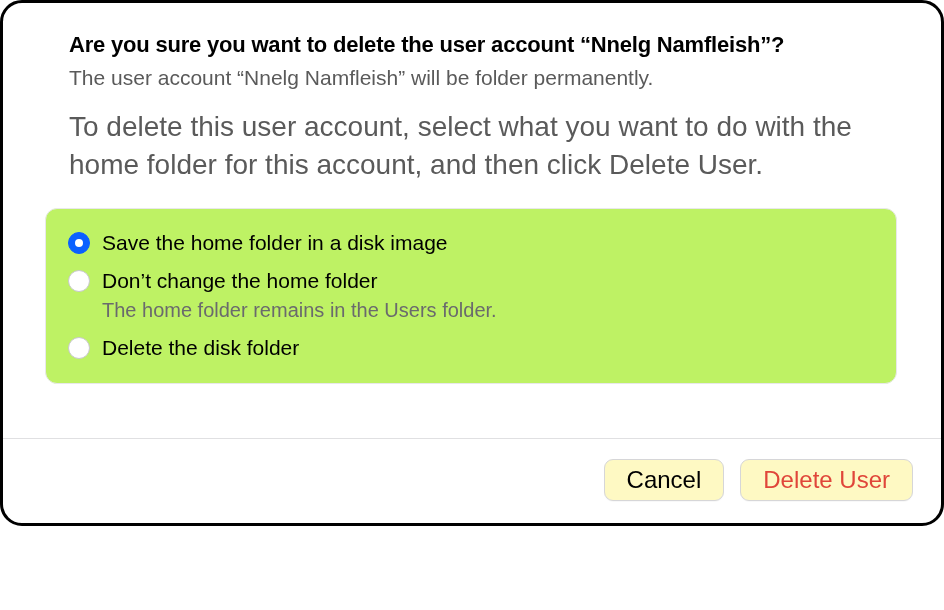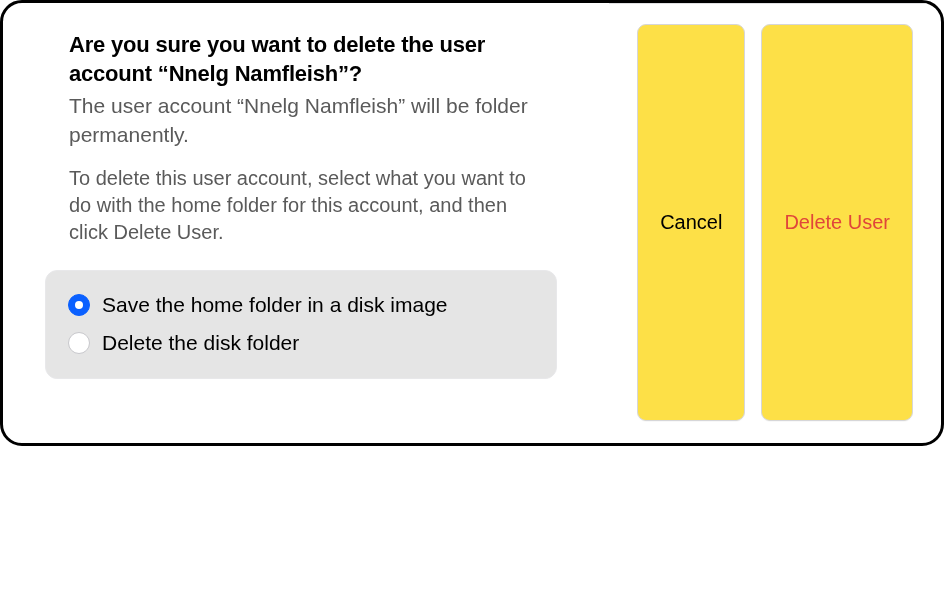--- a/index.html
+++ b/index.html
@@ -9,26 +9,26 @@
     }
     body {
       font-family: -apple-system, BlinkMacSystemFont, "Segoe UI", Helvetica, Arial, sans-serif;
       background: #fff;
       width: 944px;
       height: 610px;
       overflow: hidden;
     }
     .dialog {
       width: 944px;
-      height: 446px;
+      height: 526px;
       border: 3px solid #000;
       border-radius: 22px;
       background: #fff;
       display: flex;
-      flex-direction: row;
+      flex-direction: column;
       overflow: hidden;
       gap: 8px;
     }
     .content {
       padding: 28px 36px 0 66px;
       flex: 1;
     }
     .title {
       font-size: 22px;
       font-weight: 700;
@@ -37,28 +37,28 @@
       margin-bottom: 4px;
       letter-spacing: -0.2px;
     }
     .subtitle {
       font-size: 21px;
       color: #5a5a5a;
       line-height: 1.35;
       margin-bottom: 16px;
     }
     .instruction {
-      font-size: 20px;
+      font-size: 28px;
       color: #5a5a5a;
       line-height: 1.35;
       margin-bottom: 24px;
       padding-right: 20px;
     }
     .options-panel {
-      background: #e5e5e5;
+      background: #bef264;
       border: 1px solid #e8e8ea;
       border-radius: 12px;
       padding: 20px 22px 20px 22px;
       margin-left: -24px;
       margin-right: 8px;
     }
     .option {
       display: flex;
       align-items: flex-start;
       margin-bottom: 10px;
@@ -109,25 +109,25 @@
       margin-top: 2px;
     }
     .footer {
       border-top: 1px solid #e0e0e2;
       padding: 20px 28px 22px;
       display: flex;
       justify-content: flex-end;
       gap: 16px;
     }
     .btn {
-      font-size: 20px;
+      font-size: 24px;
       padding: 6px 22px;
       border-radius: 9px;
       border: 1px solid #d6d6d8;
-      background: #fde047;
+      background: #fef9c3;
       cursor: pointer;
       font-family: inherit;
       box-shadow: 0 1px 1px rgba(0,0,0,0.03);
     }
     .btn-cancel {
       color: #000;
     }
     .btn-delete {
       color: #e0463a;
     }
@@ -143,20 +143,27 @@
 
     <div class="options-panel">
 
       <div class="option">
         <div class="radio selected"></div>
         <div class="option-text">
           <div class="option-label">Save the home folder in a disk image</div>
         </div>
       </div>
 
+      <div class="option">
+        <div class="radio"></div>
+        <div class="option-text">
+          <div class="option-label">Don’t change the home folder</div>
+          <div class="option-desc">The home folder remains in the Users folder.</div>
+        </div>
+      </div>
 
       <div class="option">
         <div class="radio"></div>
         <div class="option-text">
           <div class="option-label">Delete the disk folder</div>
         </div>
       </div>
 
     </div>
   </div>

